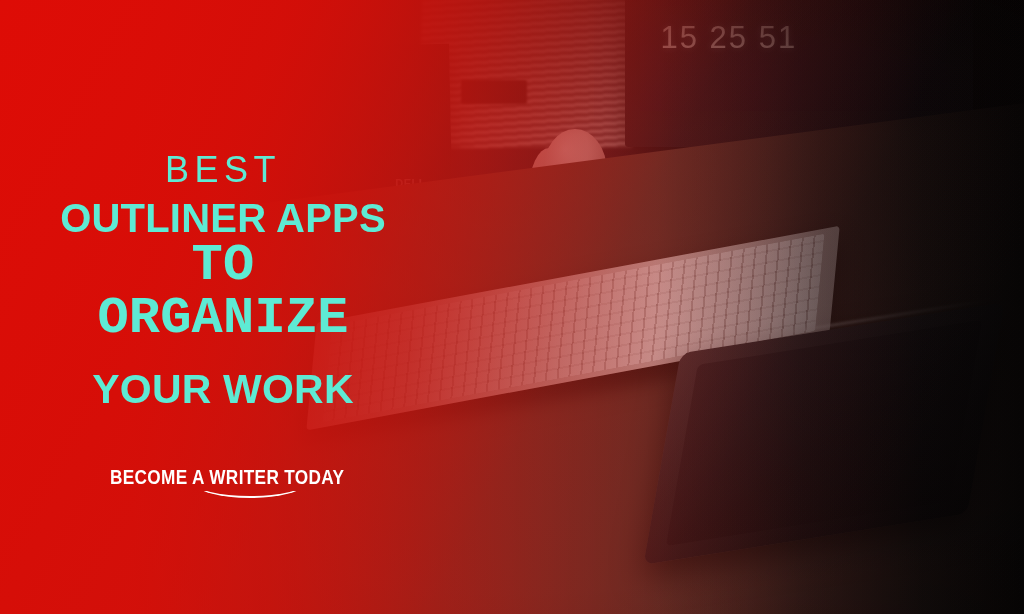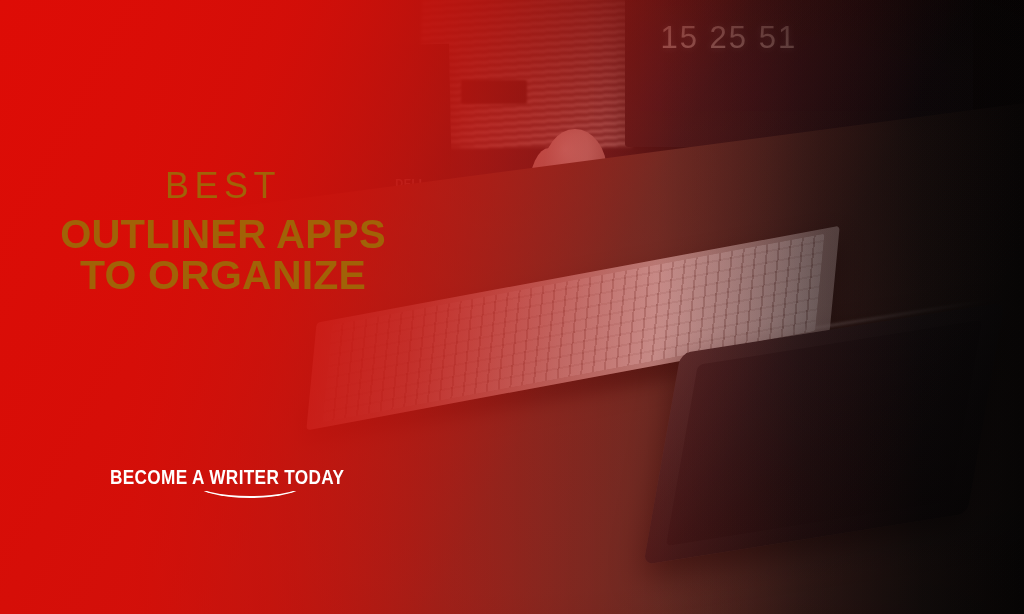--- a/index.html
+++ b/index.html
@@ -160,27 +160,27 @@
   .red-diag{position:absolute;inset:0;
     background:linear-gradient(118deg,
       rgba(222,12,6,.98) 0%,
       rgba(214,14,8,.88) 22%,
       rgba(196,22,16,.50) 40%,
       rgba(160,30,24,.18) 56%,
       rgba(90,24,20,.04) 72%,
       rgba(0,0,0,0) 86%);}
 
   
-  .headline{position:absolute;left:52px;top:168px;width:342px;
-    text-align:center;color:#a16207;}
+  .headline{position:absolute;left:52px;top:152px;width:342px;
+    text-align:center;color:#5eead4;}
   .hl-1{font-size:36px;font-weight:300;letter-spacing:5.5px;line-height:1.0;
     margin-bottom:10px;}
   .hl-2,.hl-3,.hl-4{font-weight:700;letter-spacing:.2px;line-height:1.02;}
   .hl-2{font-size:40px;margin-bottom:0;}
-  .hl-3{font-size:41px;margin-bottom:24px;}
+  .hl-3{font-size:52px;margin-bottom:24px;font-family:Liberation Mono, monospace;}
   .hl-4{font-size:41px;}
 
   
   .logo{position:absolute;left:110px;top:466px;width:196px;}
   .logo-text{font-size:20px;font-weight:700;letter-spacing:.4px;
     color:#fff;white-space:nowrap;
     transform:scaleX(.86);transform-origin:left center;}
   .logo-swoosh{position:absolute;left:84px;top:25px;width:112px;height:9px;
     overflow:hidden;}
   .logo-swoosh::after{content:"";position:absolute;left:0;top:-9px;
@@ -245,20 +245,21 @@
     <div class="vignette"></div>
   </div>
 
   <div class="red-wash"></div>
   <div class="red-diag"></div>
 
   <div class="headline">
     <div class="hl-1">BEST</div>
     <div class="hl-2">OUTLINER APPS</div>
     <div class="hl-3">TO ORGANIZE</div>
+    <div class="hl-4">YOUR WORK</div>
   </div>
 
   <div class="logo">
     <div class="logo-text">BECOME A WRITER TODAY</div>
     <div class="logo-swoosh"></div>
   </div>
 
 </div>
 
 </body></html>

